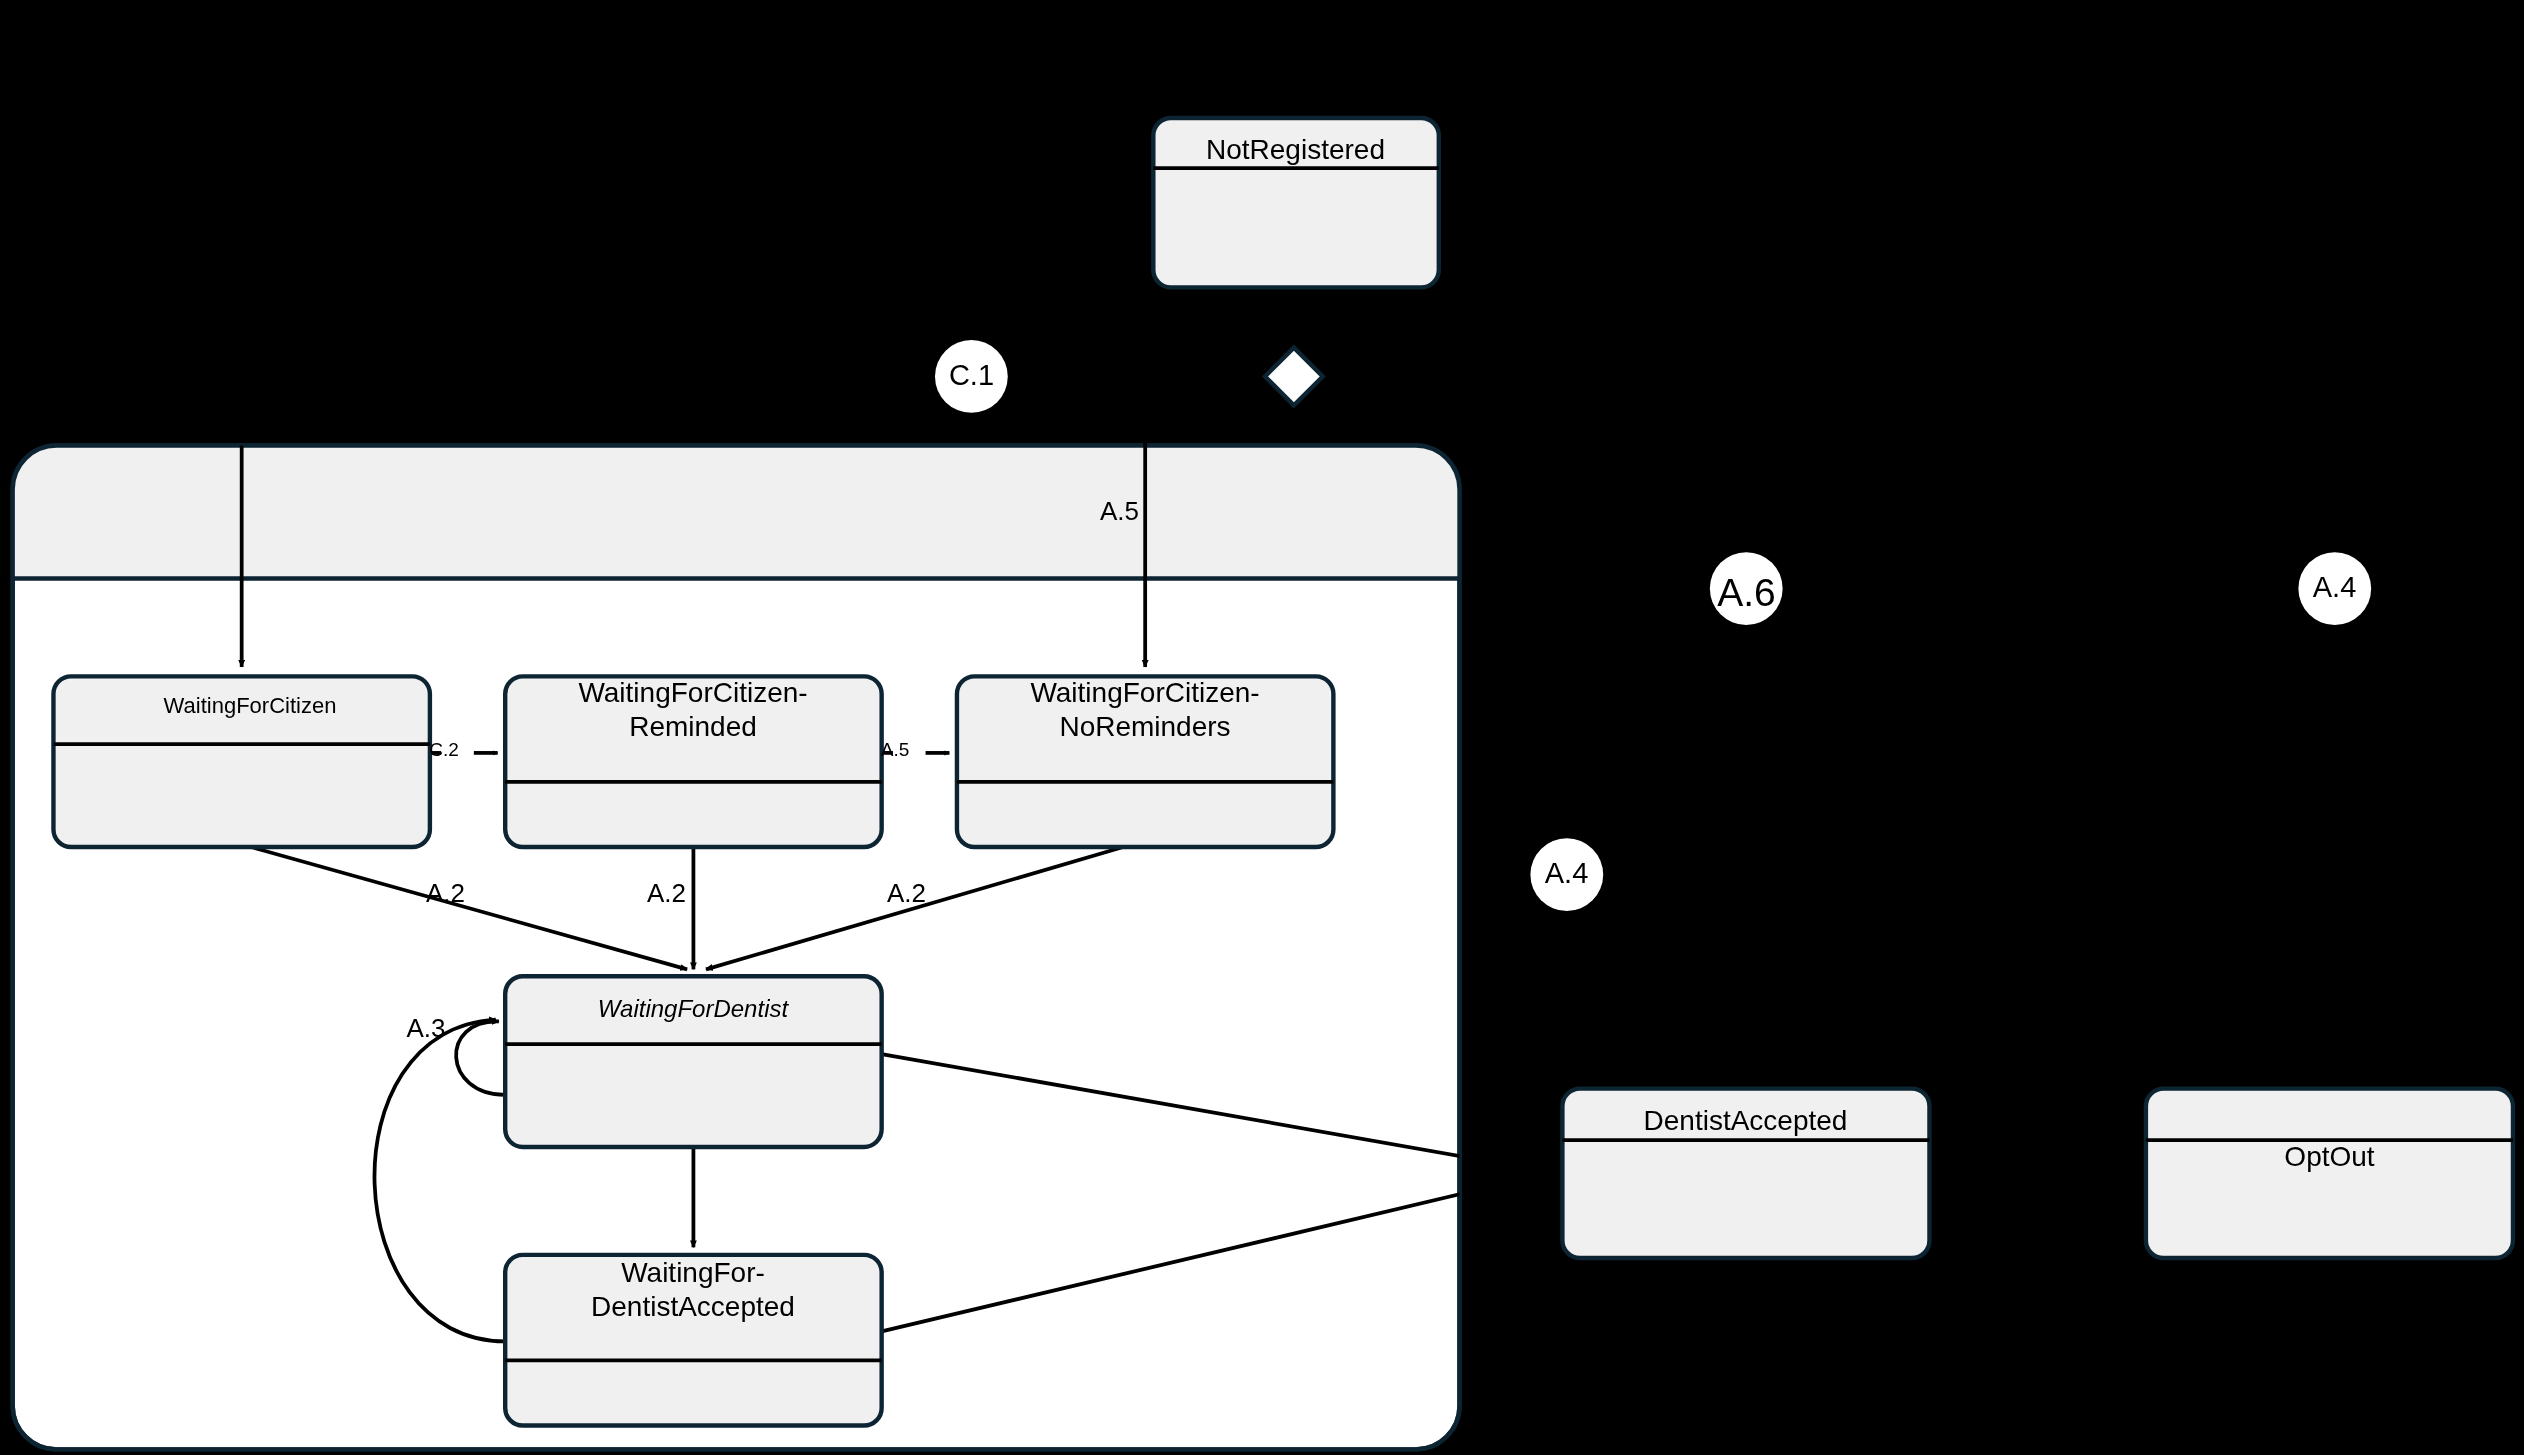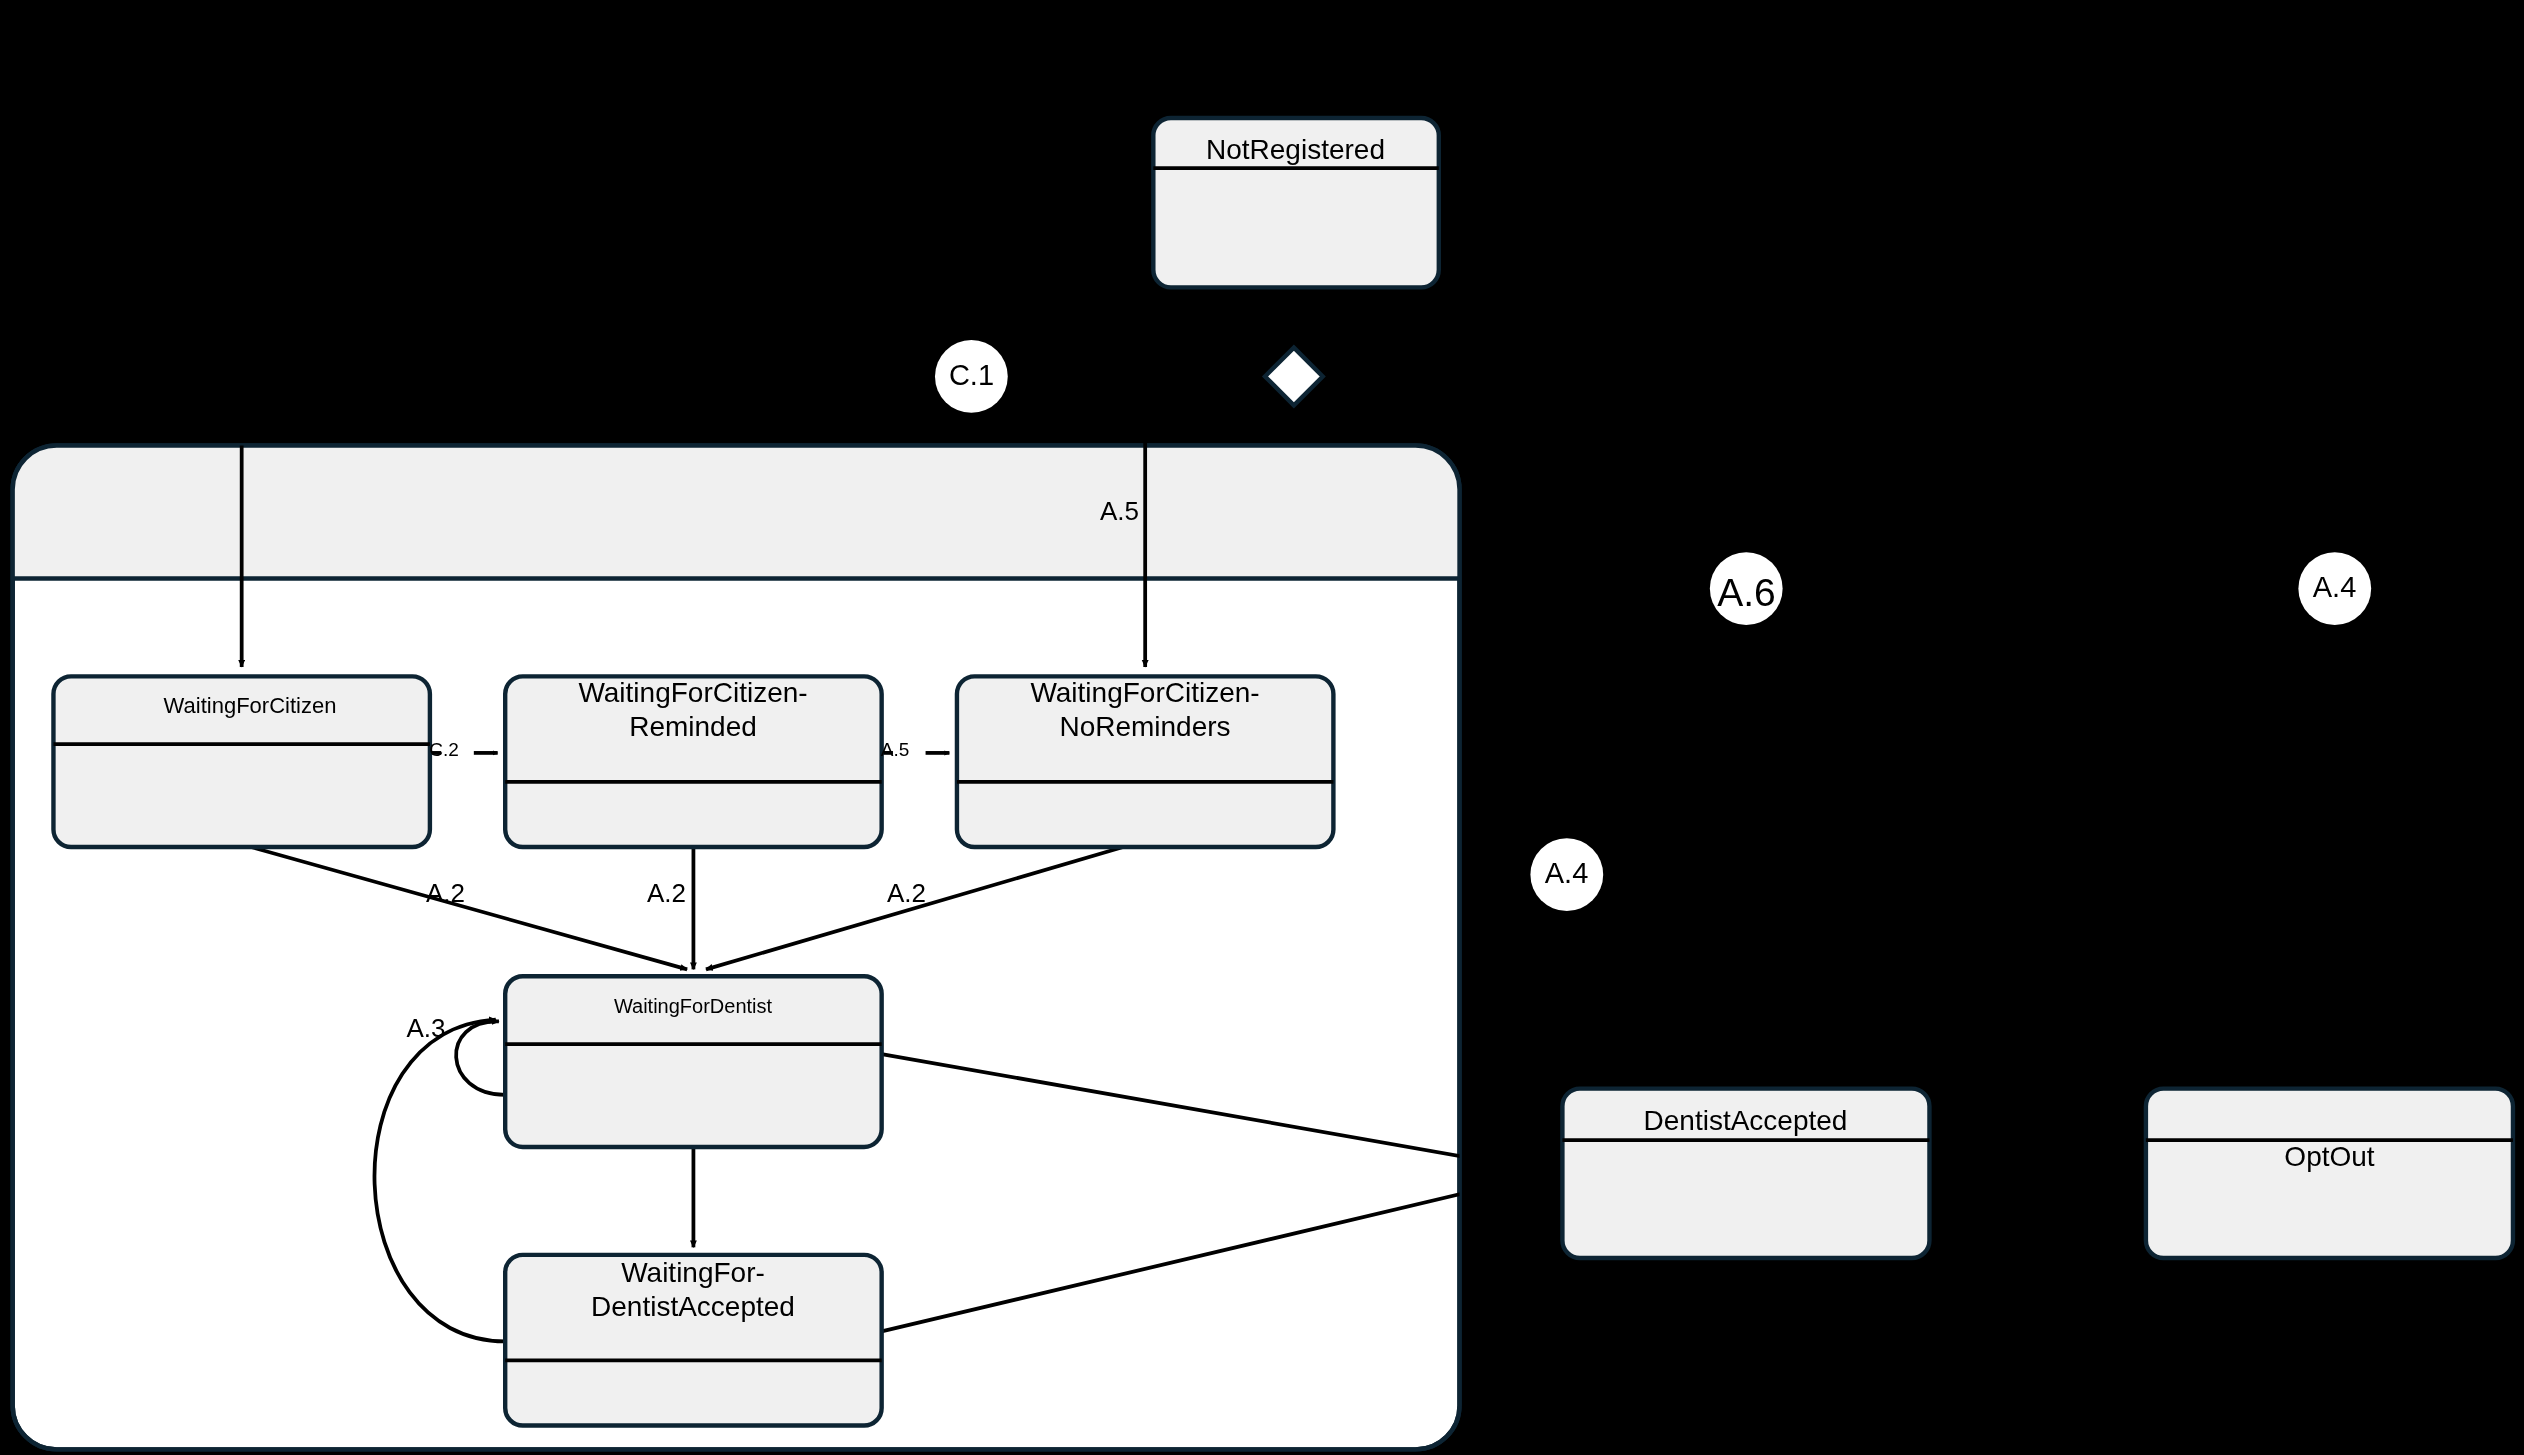--- a/index.html
+++ b/index.html
@@ -110,21 +110,21 @@
 
   <div class="txt" style="left:1153px;top:133px;width:285px;font-size:28px;">NotRegistered</div>
 
 
   <div class="txt" style="left:62px;top:693px;width:376px;font-size:22px;">WaitingForCitizen</div>
 
   <div class="txt" style="left:505px;top:676px;width:376px;font-size:28px;"><span>WaitingForCitizen-</span><br><span>Reminded</span></div>
 
   <div class="txt" style="left:957px;top:676px;width:376px;font-size:28px;"><span>WaitingForCitizen-</span><br><span>NoReminders</span></div>
 
-  <div class="txt" style="left:505px;top:994px;width:376px;font-size:20px;">WaitingForDentist</div>
+  <div class="txt" style="left:505px;top:994px;width:376px;font-size:24px;font-style:italic;">WaitingForDentist</div>
 
   <div class="txt" style="left:505px;top:1256px;width:376px;font-size:28px;"><span>WaitingFor-</span><br><span>DentistAccepted</span></div>
 
   <div class="txt" style="left:1562px;top:1104px;width:367px;font-size:28px;">DentistAccepted</div>
 
   <div class="txt" style="left:2146px;top:1140px;width:367px;font-size:28px;">OptOut</div>
 
   <div class="badge-txt" style="left:915px;top:359px;width:113px;font-size:29px;text-align:center;">C.1</div>
   <div class="badge-txt" style="left:1690px;top:571px;width:113px;font-size:39px;text-align:center;">A.6</div>
   <div class="badge-txt" style="left:2278px;top:571px;width:113px;font-size:29px;text-align:center;">A.4</div>

